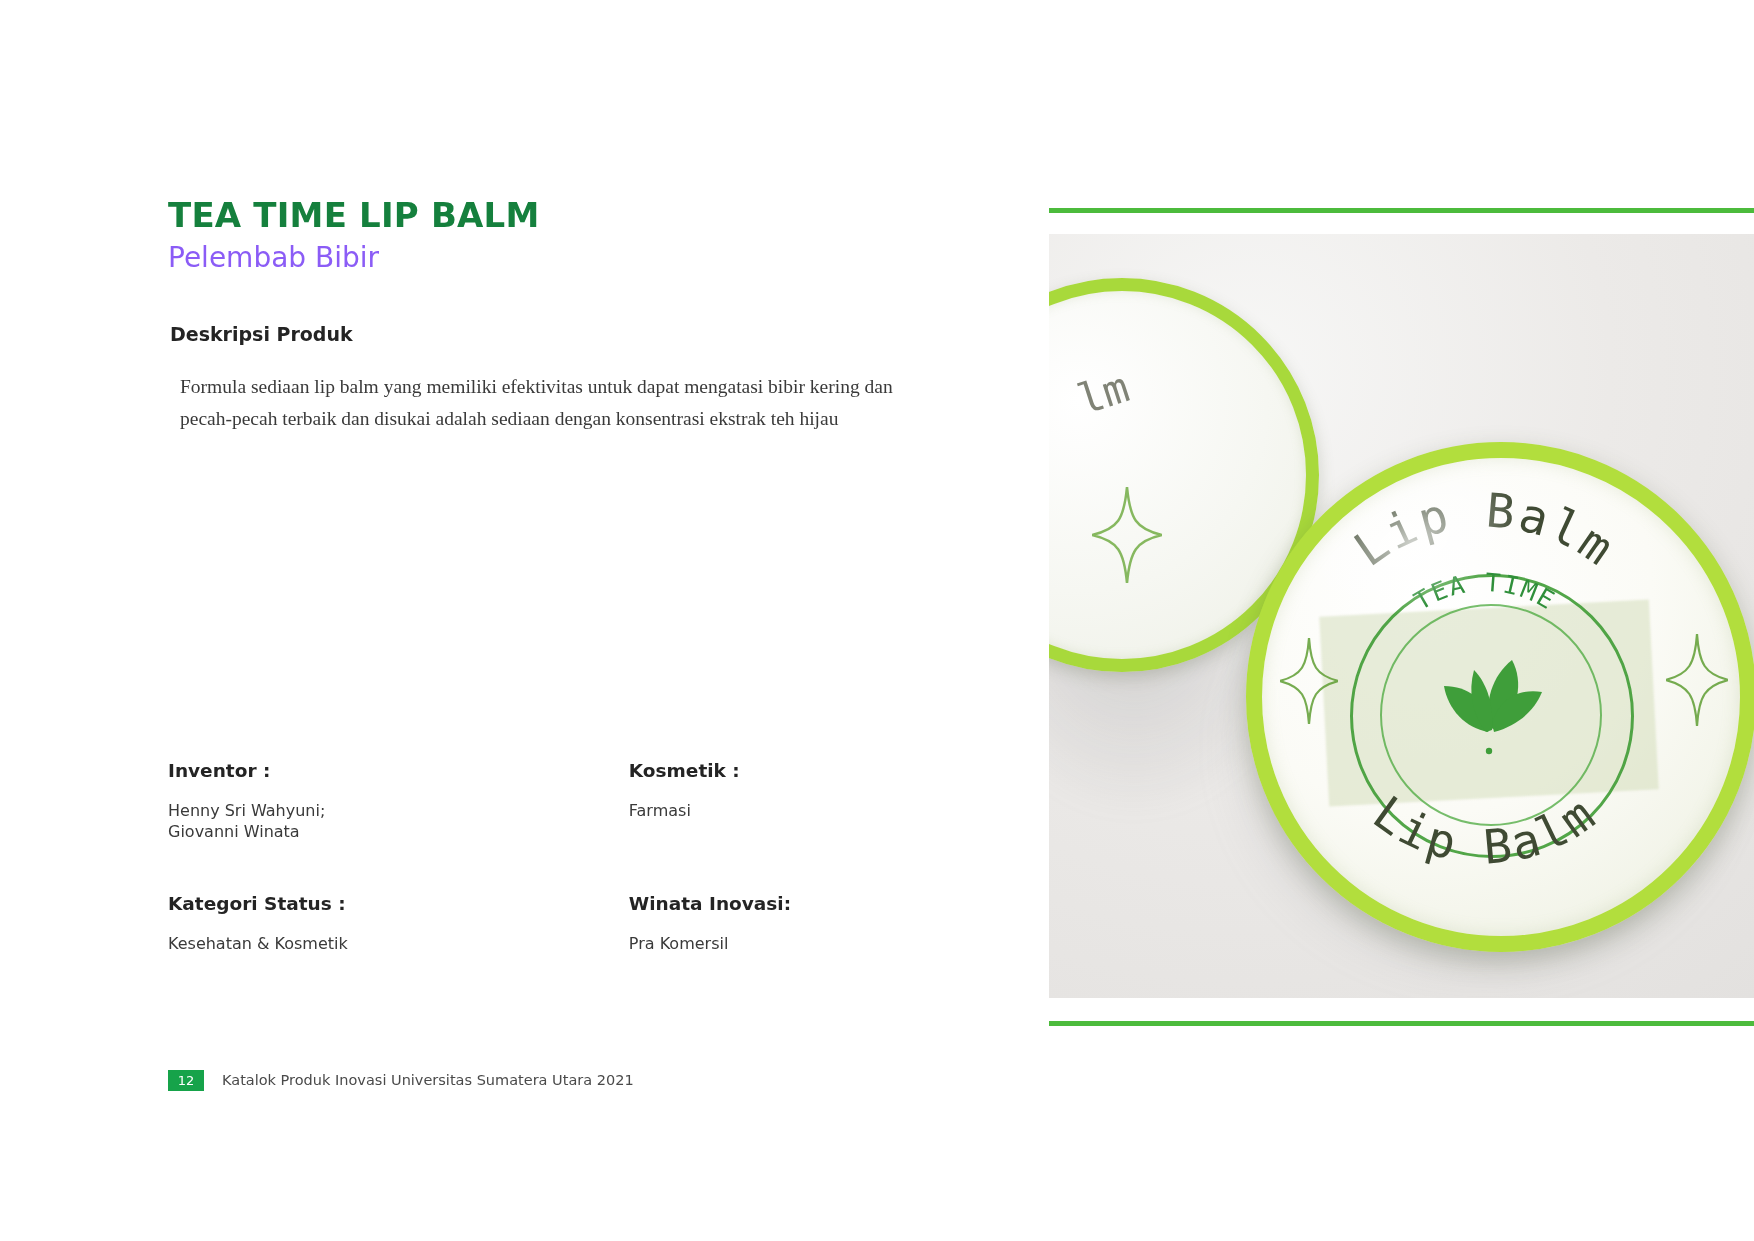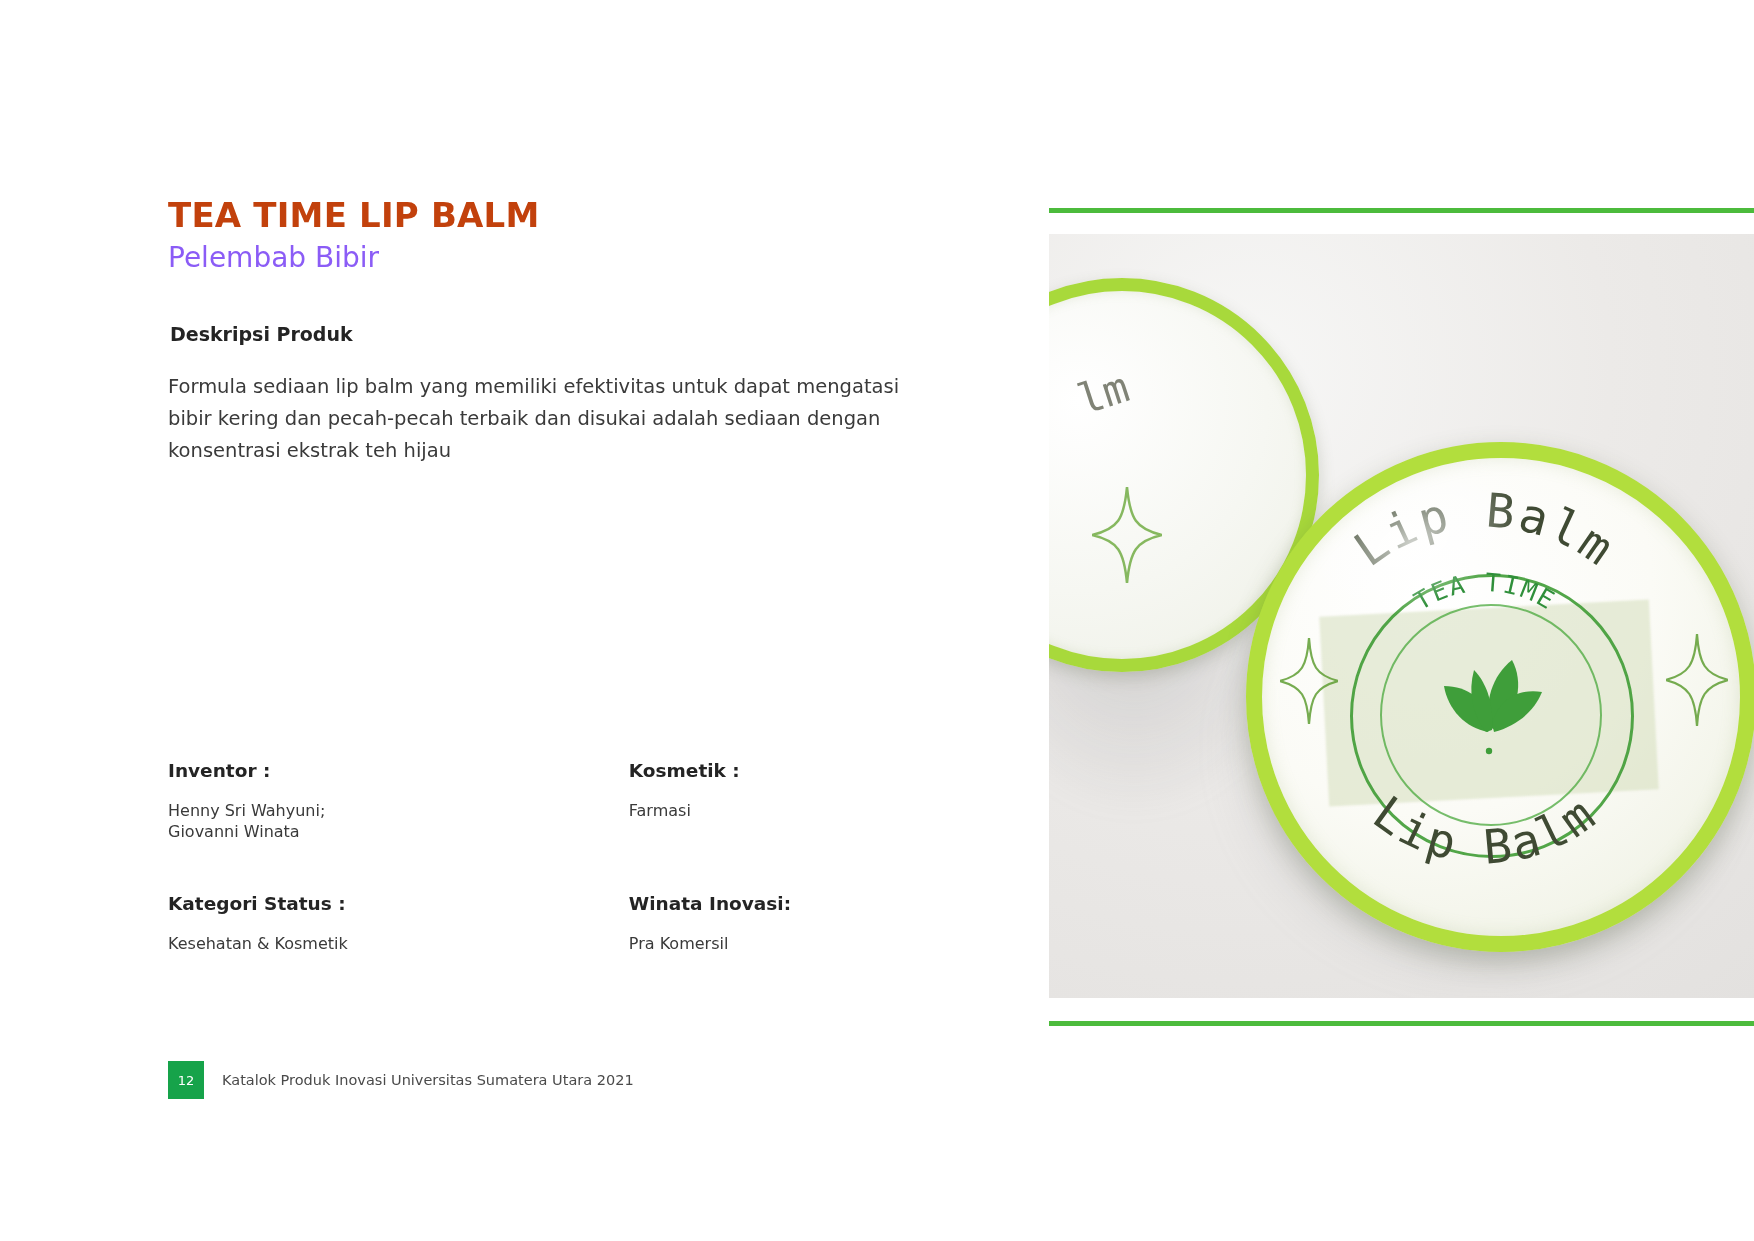--- a/index.html
+++ b/index.html
@@ -22,21 +22,21 @@
     left: 168px;
     top: 196px;
     width: 790px;
   }
 
   .product-title {
     font-family: "DejaVu Sans", sans-serif;
     font-size: 34px;
     font-weight: bold;
     letter-spacing: 0.2px;
-    color: #c2410c;
+    color: #15803d;
     margin: 0 0 6px 0;
     line-height: 1.15;
   }
   .product-subtitle {
     font-size: 28px;
     font-weight: normal;
     color: #8b5cf6;
     margin: 0 0 48px 0;
     line-height: 1.2;
   }
@@ -45,22 +45,23 @@
     font-size: 19px;
     font-weight: bold;
     color: #242424;
     margin: 16px 0 26px 2px;
   }
 
   .description {
     font-size: 19.5px;
     line-height: 1.65;
     color: #3a3a3a;
-    margin: 0;
+    margin: 12px;
     max-width: 770px;
+    font-family: Liberation Serif, serif;
   }
 
   
   .meta-grid {
     position: absolute;
     left: 168px;
     top: 760px;
     width: 790px;
   }
   .meta-row {
@@ -274,21 +275,21 @@
   .footer {
     position: absolute;
     left: 168px;
     bottom: 148px;
     display: flex;
     align-items: center;
     height: 26px;
   }
   .page-badge {
     width: 36px;
-    height: 38px;
+    height: 21px;
     background: #16a34a;
     color: #ffffff;
     font-size: 13px;
     display: flex;
     align-items: center;
     justify-content: center;
     font-family: "DejaVu Sans", sans-serif;
   }
   .footer-text {
     margin-left: 18px;

